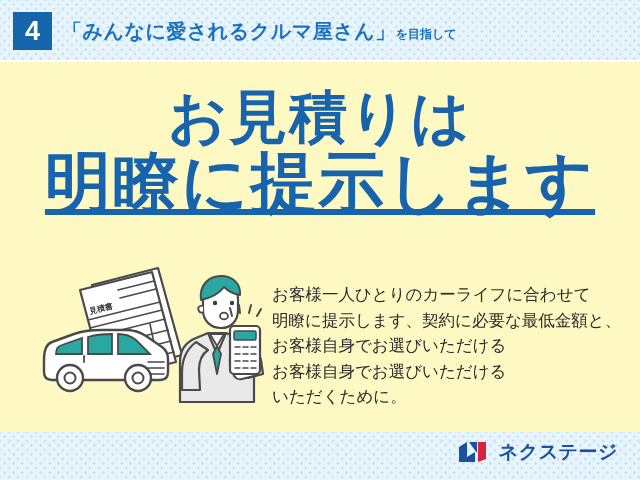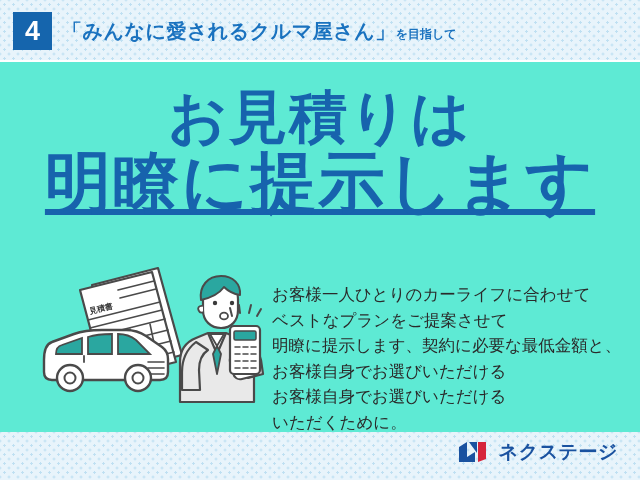--- a/index.html
+++ b/index.html
@@ -71,21 +71,21 @@
     letter-spacing: 0;
   }
 
   
   .content {
     position: absolute;
     left: 0;
     top: 62px;
     width: 640px;
     height: 370px;
-    background: #5eead4;
+    background: #fef9c3;
   }
 
   
   .headline {
     position: absolute;
     left: 0;
     top: 22px;
     width: 640px;
     text-align: center;
     color: #1763ad;
@@ -177,21 +177,20 @@
 
   <div class="content">
 
     <div class="headline">
       <span class="l1">お見積りは</span>
       <span class="l2">明瞭に提示します</span>
     </div>
 
     <div class="body-text">
       <span class="line">お客様一人ひとりのカーライフに合わせて</span>
-      <span class="line">ベストなプランをご提案させて</span>
       <span class="line">明瞭に提示します、契約に必要な最低金額と、</span>
       <span class="line">お客様自身でお選びいただける</span>
       <span class="line">お客様自身でお選びいただける</span>
       <span class="line">いただくために。</span>
     </div>
 
     <div class="illus">
       <svg viewBox="0 0 240 165" width="240" height="165">
         <g fill="none" stroke="#4a4a4a" stroke-width="2.2" stroke-linejoin="round" stroke-linecap="round">
 

